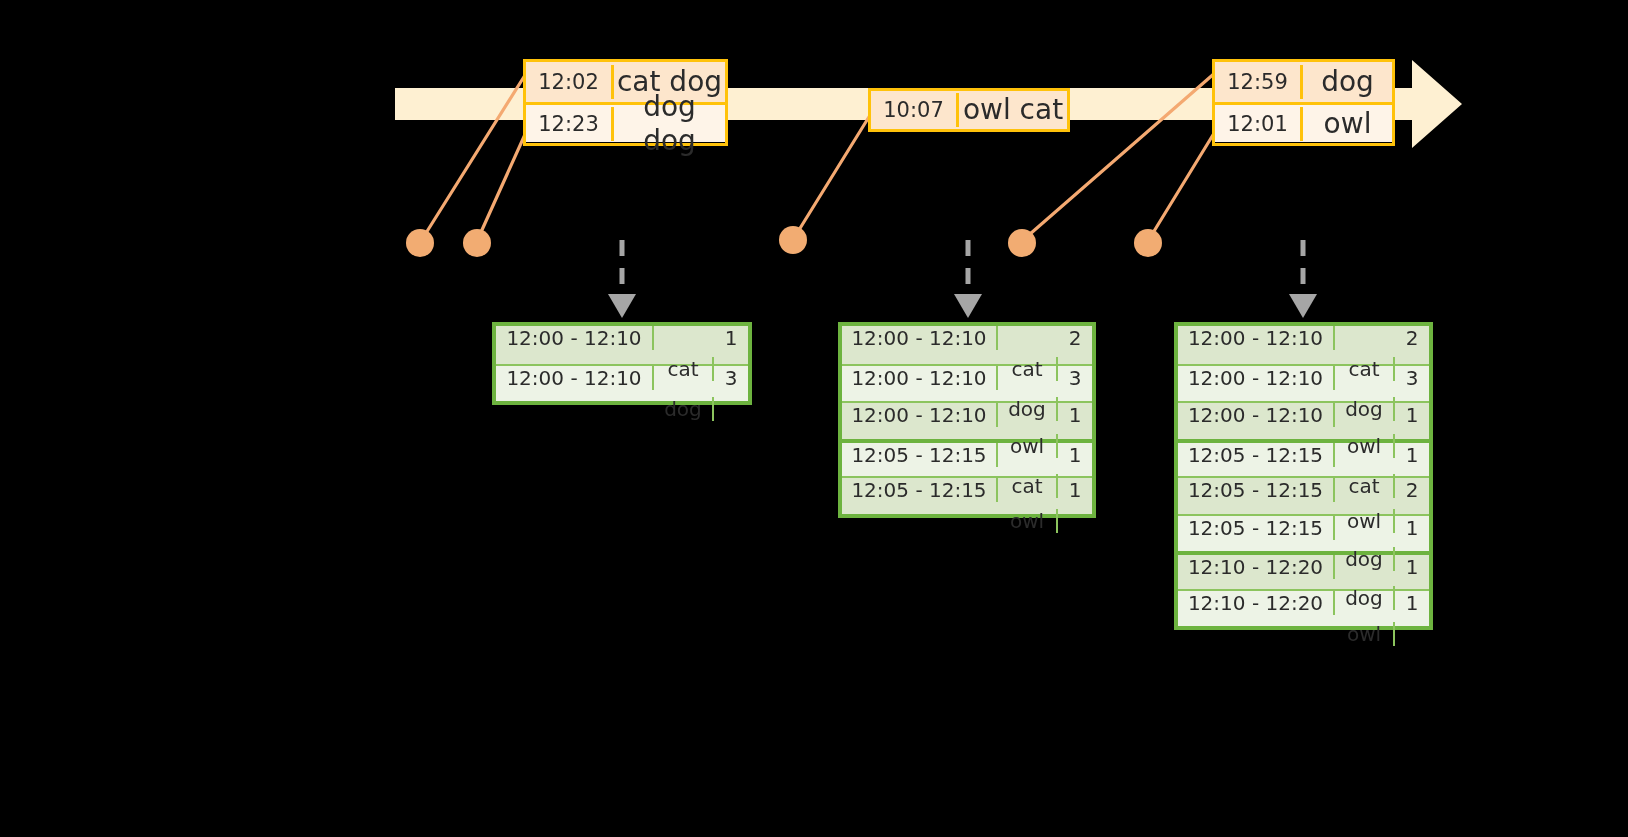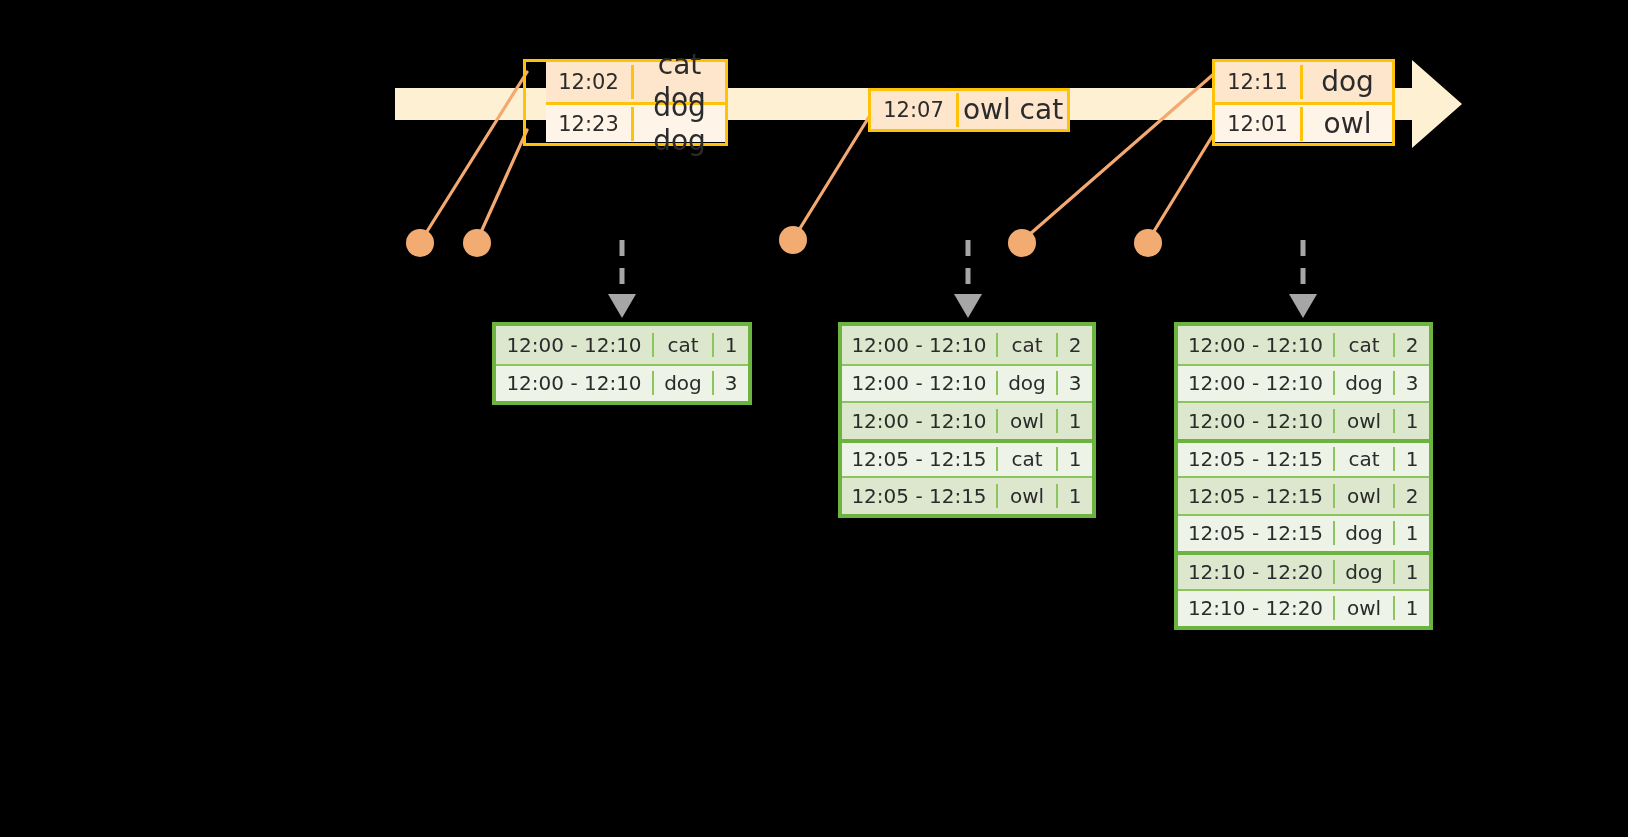--- a/index.html
+++ b/index.html
@@ -53,37 +53,38 @@
     position:absolute;
     border:4px solid #6DB33F;
     box-sizing:border-box;
     z-index:4;
     background:#EDF2E4;
   }
   .res-row{
     display:flex;
     box-sizing:border-box;
     height:37.5px;
-    align-items:center;
+    align-items:flex-start;
   }
   .res-row.even{background:#DCE7CD;}
   .res-row.odd{background:#EDF3E6;}
   .res-row.grp{border-top:4px solid #6DB33F;}
   .res-row + .res-row:not(.grp){border-top:2px solid #8CC45E;}
   .res-win{
     box-sizing:border-box;
     font-size:20px;color:#2b2b2b;
     display:flex;align-items:center;justify-content:center;
     border-right:2px solid #8CC45E;
   }
   .res-key{
     box-sizing:border-box;
     font-size:20px;color:#2b2b2b;
     display:flex;align-items:center;justify-content:center;
     border-right:2px solid #8CC45E;
+    margin-top:31px;
   }
   .res-cnt{
     box-sizing:border-box;
     font-size:20px;color:#2b2b2b;
     display:flex;align-items:center;justify-content:center;
   }
 </style>
 </head>
 <body>
 
@@ -116,41 +117,41 @@
       <line x1="968" y1="240" x2="968" y2="298" stroke-dasharray="16,12"></line>
       <line x1="1303" y1="240" x2="1303" y2="298" stroke-dasharray="16,12"></line>
     </g>
     <g fill="#A6A6A6">
       <path d="M 608 294 L 636 294 L 622 318 Z"></path>
       <path d="M 954 294 L 982 294 L 968 318 Z"></path>
       <path d="M 1289 294 L 1317 294 L 1303 318 Z"></path>
     </g>
   </svg>
 
-  <div class="evt-box" style="left:523px;top:59px;width:205px;height:87px;padding-left:20px;">
+  <div class="evt-box" style="left:523px;top:59px;width:205px;height:87px;">
     <div class="evt-row r0">
       <div class="evt-time">12:02</div>
       <div class="evt-val">cat dog</div>
     </div>
     <div class="evt-row r1">
       <div class="evt-time">12:23</div>
       <div class="evt-val">dog dog</div>
     </div>
   </div>
 
   <div class="evt-box" style="left:868px;top:88px;width:202px;height:44px;">
     <div class="evt-row r0">
-      <div class="evt-time">12:07</div>
+      <div class="evt-time">10:07</div>
       <div class="evt-val">owl cat</div>
     </div>
   </div>
 
   <div class="evt-box" style="left:1212px;top:59px;width:183px;height:87px;">
     <div class="evt-row r0">
-      <div class="evt-time">12:11</div>
+      <div class="evt-time">12:59</div>
       <div class="evt-val">dog</div>
     </div>
     <div class="evt-row r1">
       <div class="evt-time">12:01</div>
       <div class="evt-val">owl</div>
     </div>
   </div>
 
   <div class="res-table" id="tbl0" style="left:492px;top:322px;width:260px;">
       <div class="res-row even">

